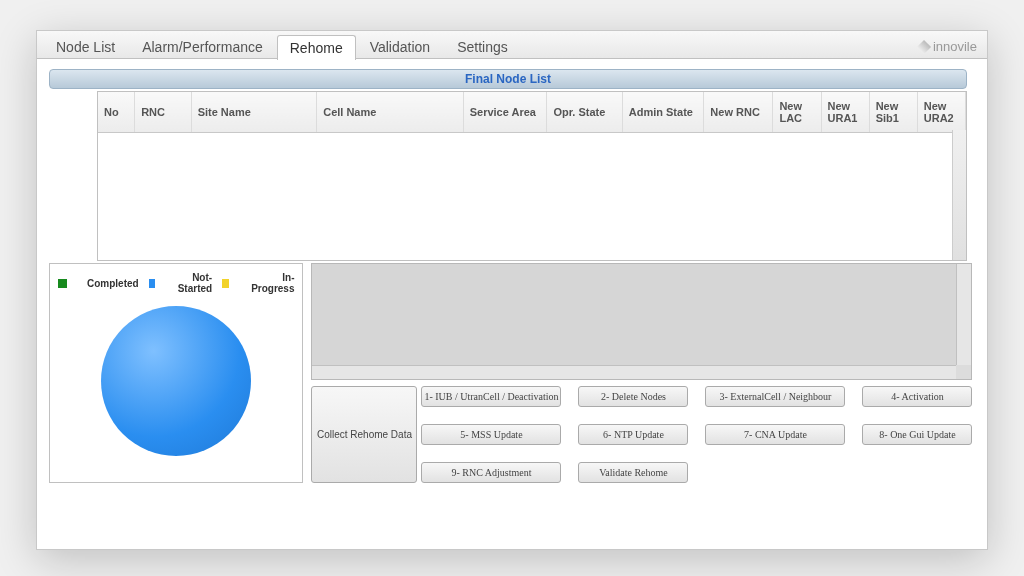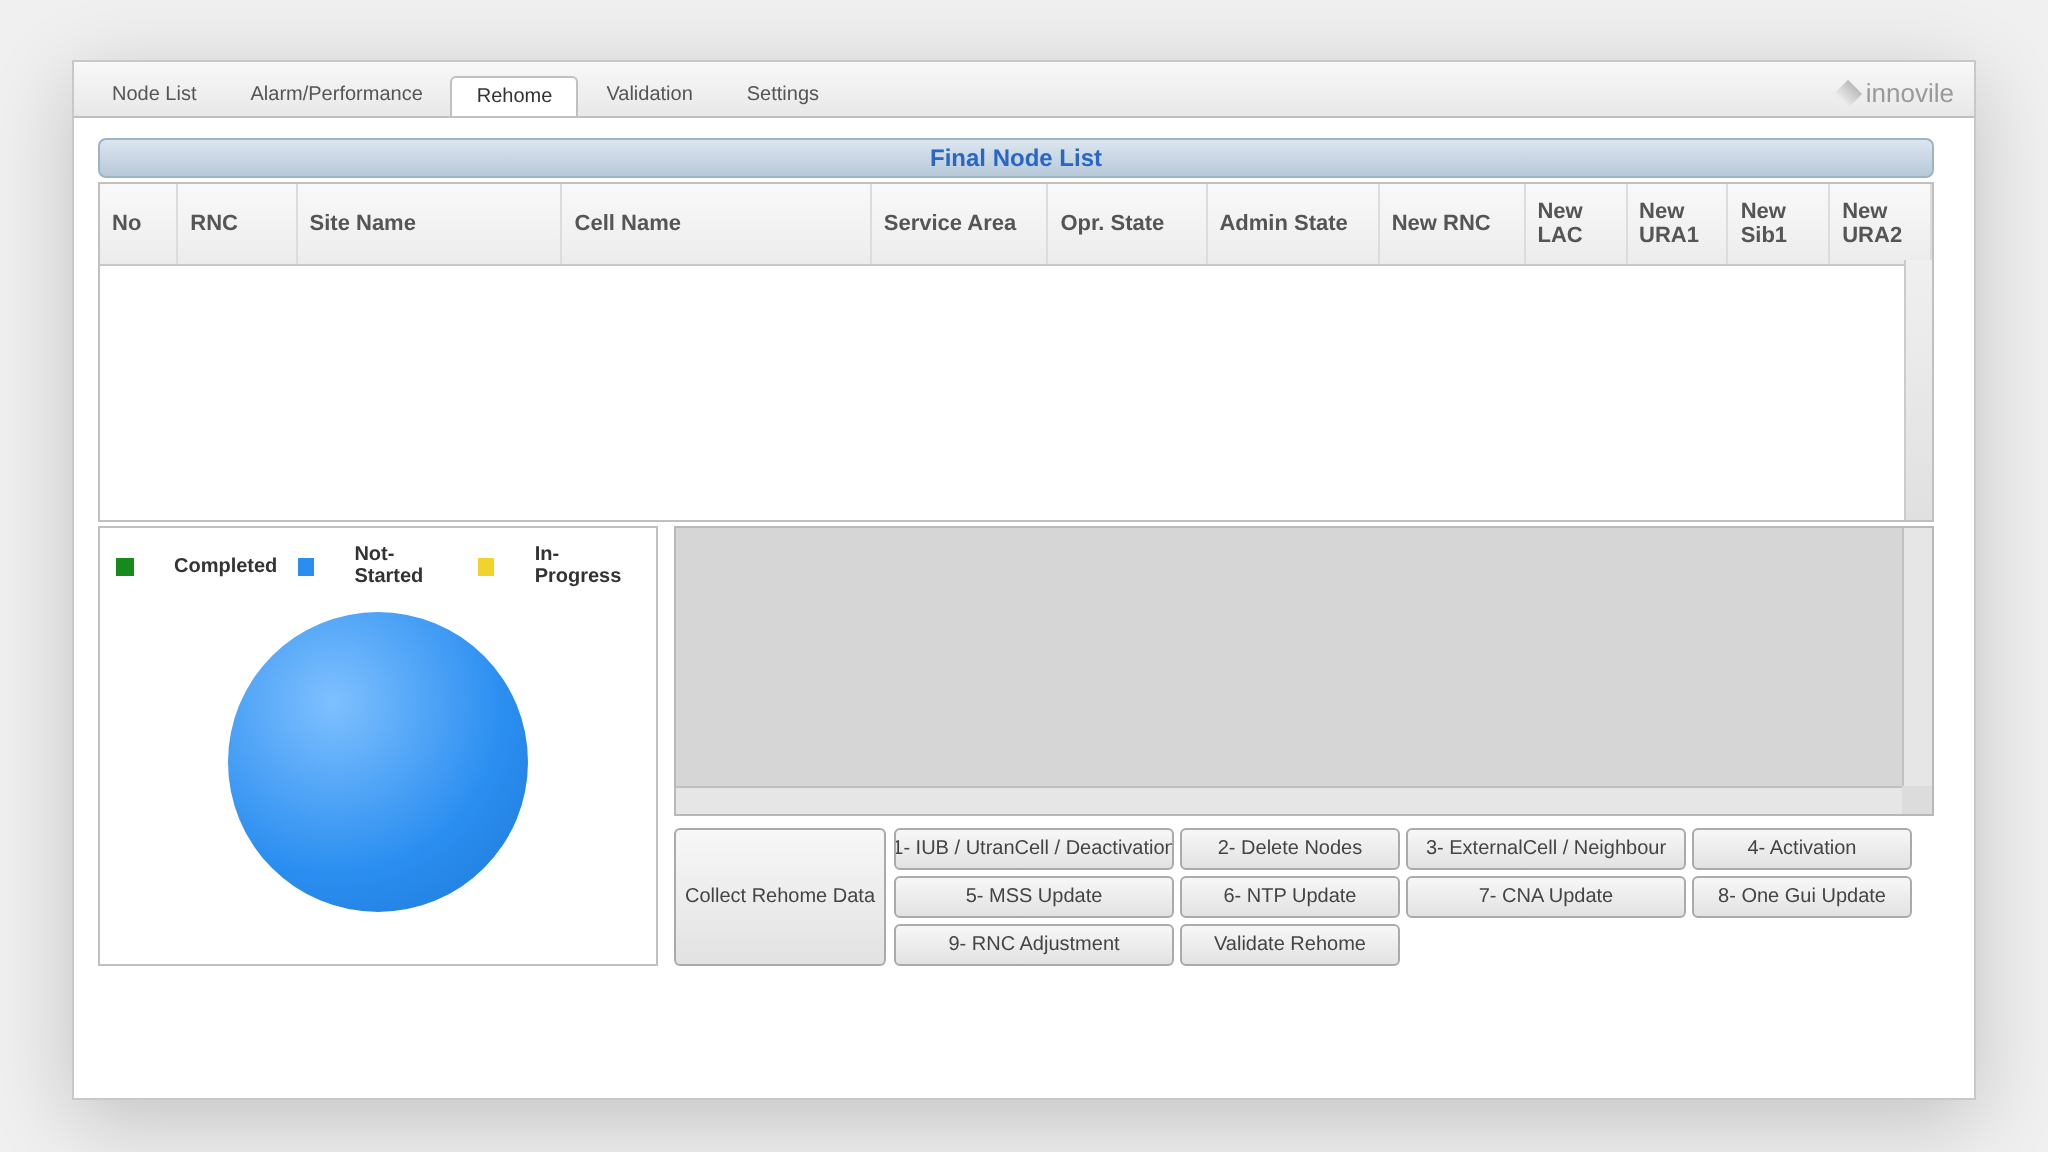--- a/index.html
+++ b/index.html
@@ -23,21 +23,21 @@
   .tabbar {
     display: flex;
     align-items: center;
     background: linear-gradient(#f8f8f8,#e8e8e8);
     border-bottom: 1px solid #c0c0c0;
     padding: 4px 6px 0 6px;
     height: 28px;
   }
   .tab {
     padding: 4px 12px;
-    font-size: 10px;
+    font-size: 14px;
     color: #555;
     border: 1px solid transparent;
     border-bottom: none;
     cursor: pointer;
     border-radius: 3px 3px 0 0;
     margin-right: 1px;
   }
   .tab.active {
     background: #fff;
     border-color: #c0c0c0;
@@ -72,20 +72,21 @@
     padding: 2px 0;
     margin: 6px 0 0 0;
   }
   .panel-header.oss { color: #2a66c2; }
   .table-wrap {
     border: 1px solid #c0c0c0;
     height: 170px;
     overflow: hidden;
     position: relative;
     margin-top: 2px;
+    margin-left: 48px;
   }
   table {
     width: 100%;
     border-collapse: collapse;
     table-layout: fixed;
   }
   th {
     background: linear-gradient(#f9f9f9,#ececec);
     border-bottom: 1px solid #c8c8c8;
     border-right: 1px solid #dcdcdc;
@@ -117,21 +118,21 @@
     align-items: center;
   }
   .legend-row {
     display: flex;
     gap: 10px;
     font-size: 10px;
     color: #333;
     font-weight: bold;
     margin-bottom: 6px;
   }
-  .legend-item { display: flex; align-items: center; gap: 20px; }
+  .legend-item { display: flex; align-items: center; gap: 20px; text-align: right; }
   .sw { width: 9px; height: 9px; }
   .pie {
     width: 150px; height: 150px; border-radius: 50%;
     background: radial-gradient(circle at 35% 30%, #7fc0ff, #2a8ef0 60%, #1e78d6);
     margin-top: 6px;
   }
   .right-col {
     flex: 1;
     display: flex;
     flex-direction: column;
@@ -170,21 +171,22 @@
     align-items: center;
     justify-content: center;
     text-align: left;
     cursor: pointer;
   }
   .btn-rows {
     flex: 1;
     display: grid;
     grid-template-columns: 140px 110px 140px 110px;
     grid-auto-rows: 21px;
-    gap: 3px;
+    gap: 17px;
+    font-family: Liberation Serif, serif;
   }
   .ac-btn {
     background: linear-gradient(#f7f7f7,#e2e2e2);
     border: 1px solid #aaa;
     border-radius: 3px;
     font-size: 10px;
     color: #444;
     display: flex;
     align-items: center;
     justify-content: center;

